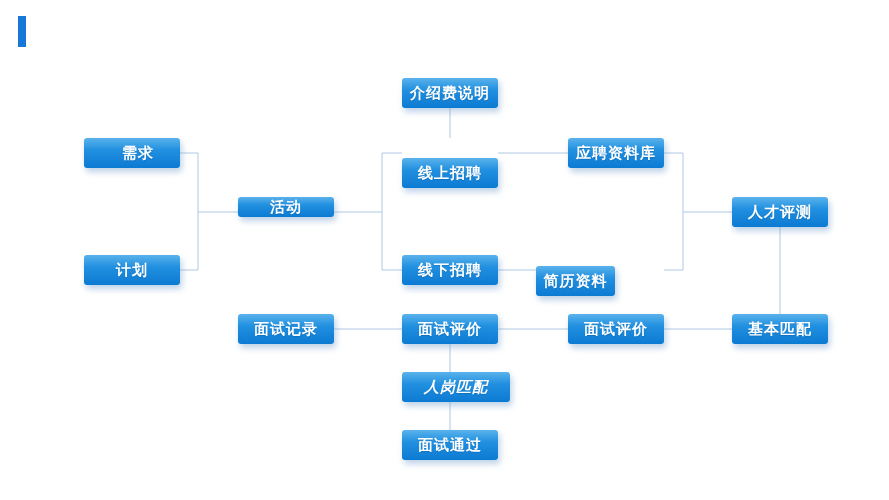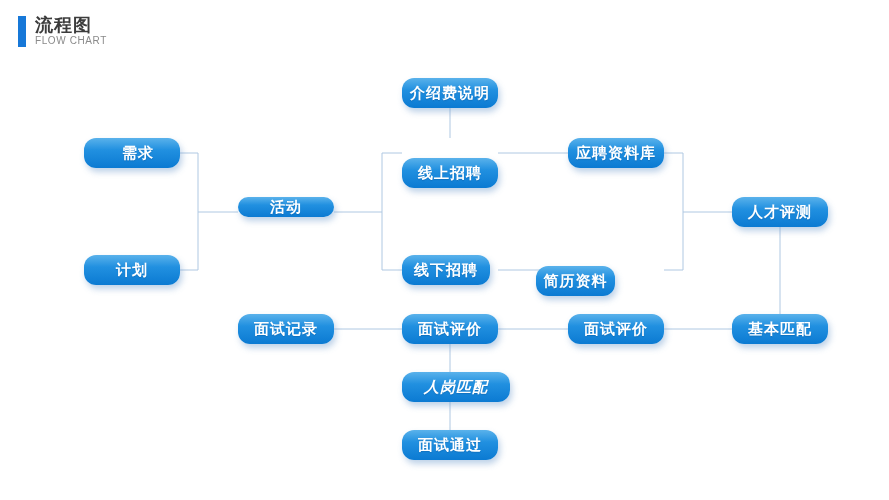--- a/index.html
+++ b/index.html
@@ -45,21 +45,21 @@
   }
   
   #edges {
     position: absolute;
     left: 0; top: 0;
     width: 889px; height: 500px;
   }
   .node {
     position: absolute;
     box-sizing: border-box;
-    border-radius: 12px;
+    border-radius: 3px;
     background: linear-gradient(180deg,
       var(--box-top, #5ab2eb) 0%,
       var(--box-mid, #2190e0) 40%,
       var(--box-bottom, #0b7ad2) 100%);
     box-shadow: 2px 4px 6px rgba(110, 155, 205, 0.45);
     color: #ffffff;
     font-size: 15px;
     font-weight: bold;
     letter-spacing: 1px;
     display: flex;
@@ -69,24 +69,20 @@
     white-space: nowrap;
   }
 </style>
 </head>
 <body>
 
 <div id="stage" style="--accent: #1778d8; --box-top: #5ab2eb; --box-mid: #2190e0; --box-bottom: #0b7ad2;">
 
   <div class="header">
     <div class="accent-bar"></div>
-    <div class="title-wrap">
-      <div class="title-cn">流程图</div>
-      <div class="title-en">FLOW CHART</div>
-    </div>
   </div>
 
   <svg id="edges" xmlns="http://www.w3.org/2000/svg" viewBox="0 0 889 500">
       <polyline points="180,153 198,153 198,270 180,270" fill="none" stroke="#afc8e2" stroke-width="1"></polyline>
       <polyline points="198,212 238,212" fill="none" stroke="#afc8e2" stroke-width="1"></polyline>
       <polyline points="334,212 382,212" fill="none" stroke="#afc8e2" stroke-width="1"></polyline>
       <polyline points="382,153 382,270" fill="none" stroke="#afc8e2" stroke-width="1"></polyline>
       <polyline points="382,153 402,153" fill="none" stroke="#afc8e2" stroke-width="1"></polyline>
       <polyline points="382,270 402,270" fill="none" stroke="#afc8e2" stroke-width="1"></polyline>
       <polyline points="450,108 450,138" fill="none" stroke="#afc8e2" stroke-width="1"></polyline>
@@ -105,21 +101,21 @@
     </svg>
 
   <div id="nodes">
       <div class="node" style="left: 402px; top: 78px; width: 96px; height: 30px;">介绍费说明</div>
       <div class="node" style="left: 84px; top: 138px; width: 96px; height: 30px; padding-left: 12px;">需求</div>
       <div class="node" style="left: 402px; top: 138px; width: 96px; height: 30px; margin-top: 20px;">线上招聘</div>
       <div class="node" style="left: 568px; top: 138px; width: 96px; height: 30px;">应聘资料库</div>
       <div class="node" style="left: 238px; top: 197px; width: 96px; height: 20px;">活动</div>
       <div class="node" style="left: 732px; top: 197px; width: 96px; height: 30px;">人才评测</div>
       <div class="node" style="left: 84px; top: 255px; width: 96px; height: 30px;">计划</div>
-      <div class="node" style="left: 402px; top: 255px; width: 88px; height: 30px;">线下招聘</div>
+      <div class="node" style="left: 402px; top: 255px; width: 96px; height: 30px;">线下招聘</div>
       <div class="node" style="left: 536px; top: 255px; width: 79px; height: 30px; margin-top: 11px;">简历资料</div>
       <div class="node" style="left: 238px; top: 314px; width: 96px; height: 30px;">面试记录</div>
       <div class="node" style="left: 402px; top: 314px; width: 96px; height: 30px;">面试评价</div>
       <div class="node" style="left: 568px; top: 314px; width: 96px; height: 30px;">面试评价</div>
       <div class="node" style="left: 732px; top: 314px; width: 96px; height: 30px;">基本匹配</div>
       <div class="node" style="left: 402px; top: 372px; width: 108px; height: 30px; font-style: italic;">人岗匹配</div>
       <div class="node" style="left: 402px; top: 430px; width: 96px; height: 30px;">面试通过</div>
     </div>
 
 </div>

